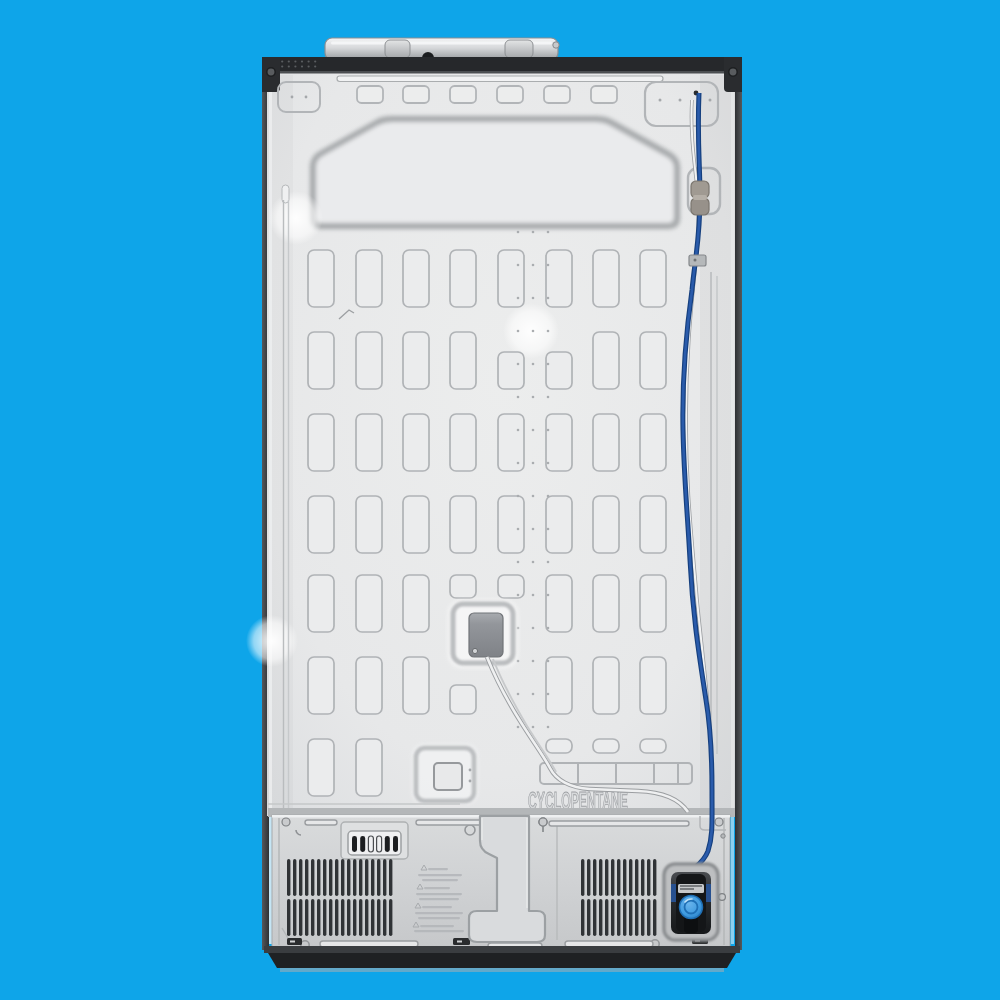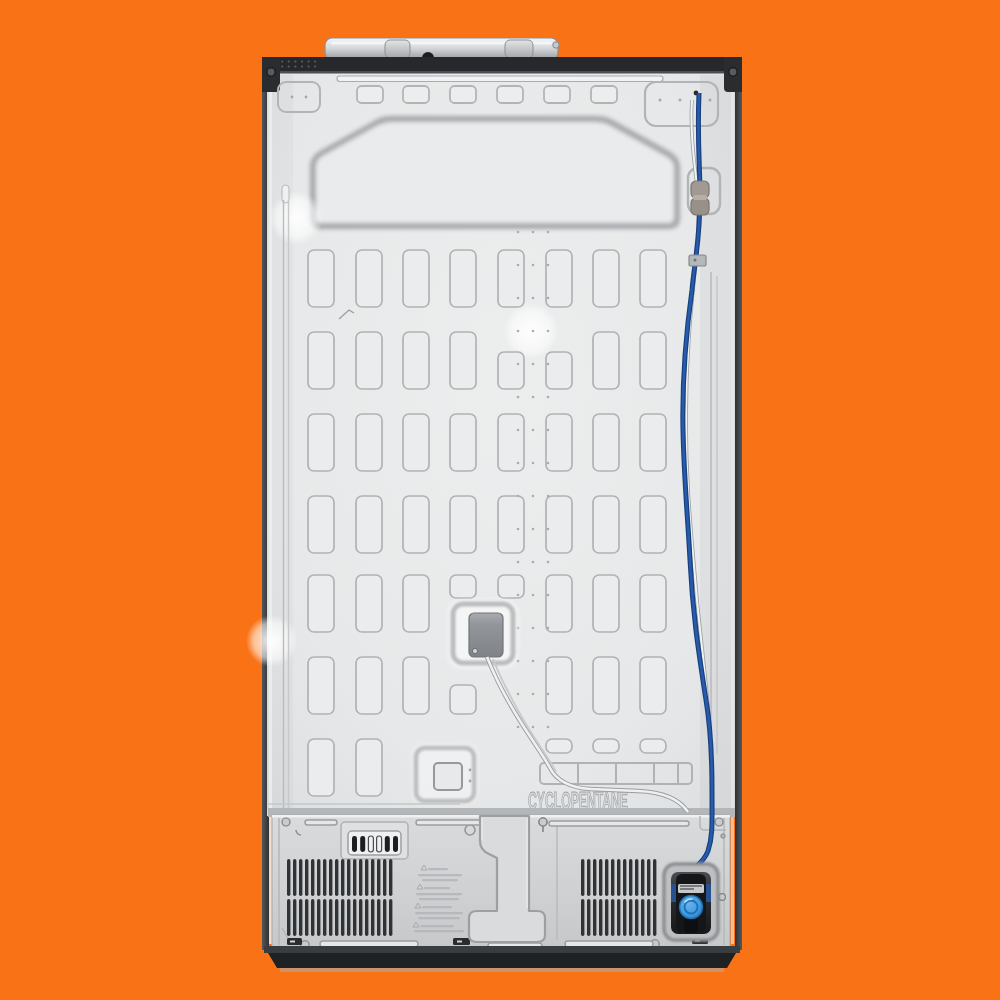--- a/index.html
+++ b/index.html
@@ -1,16 +1,16 @@
 <!DOCTYPE html>
 <html><head>
 <meta charset="utf-8">
 <style>
   html,body{margin:0;padding:0;background:#ffffff;}
-  .stage{position:relative;width:1000px;height:1000px;background:#f97316;overflow:hidden;
+  .stage{position:relative;width:1000px;height:1000px;background:#0ea5e9;overflow:hidden;
          font-family:"Liberation Sans", sans-serif;}
   svg{position:absolute;left:0;top:0;}
   text.emboss{font-family:"Liberation Sans", sans-serif;font-weight:bold;}
 </style>
 </head>
 <body>
 
 <div class="stage">
 <svg width="1000" height="1000" viewBox="0 0 1000 1000">
   <defs>

